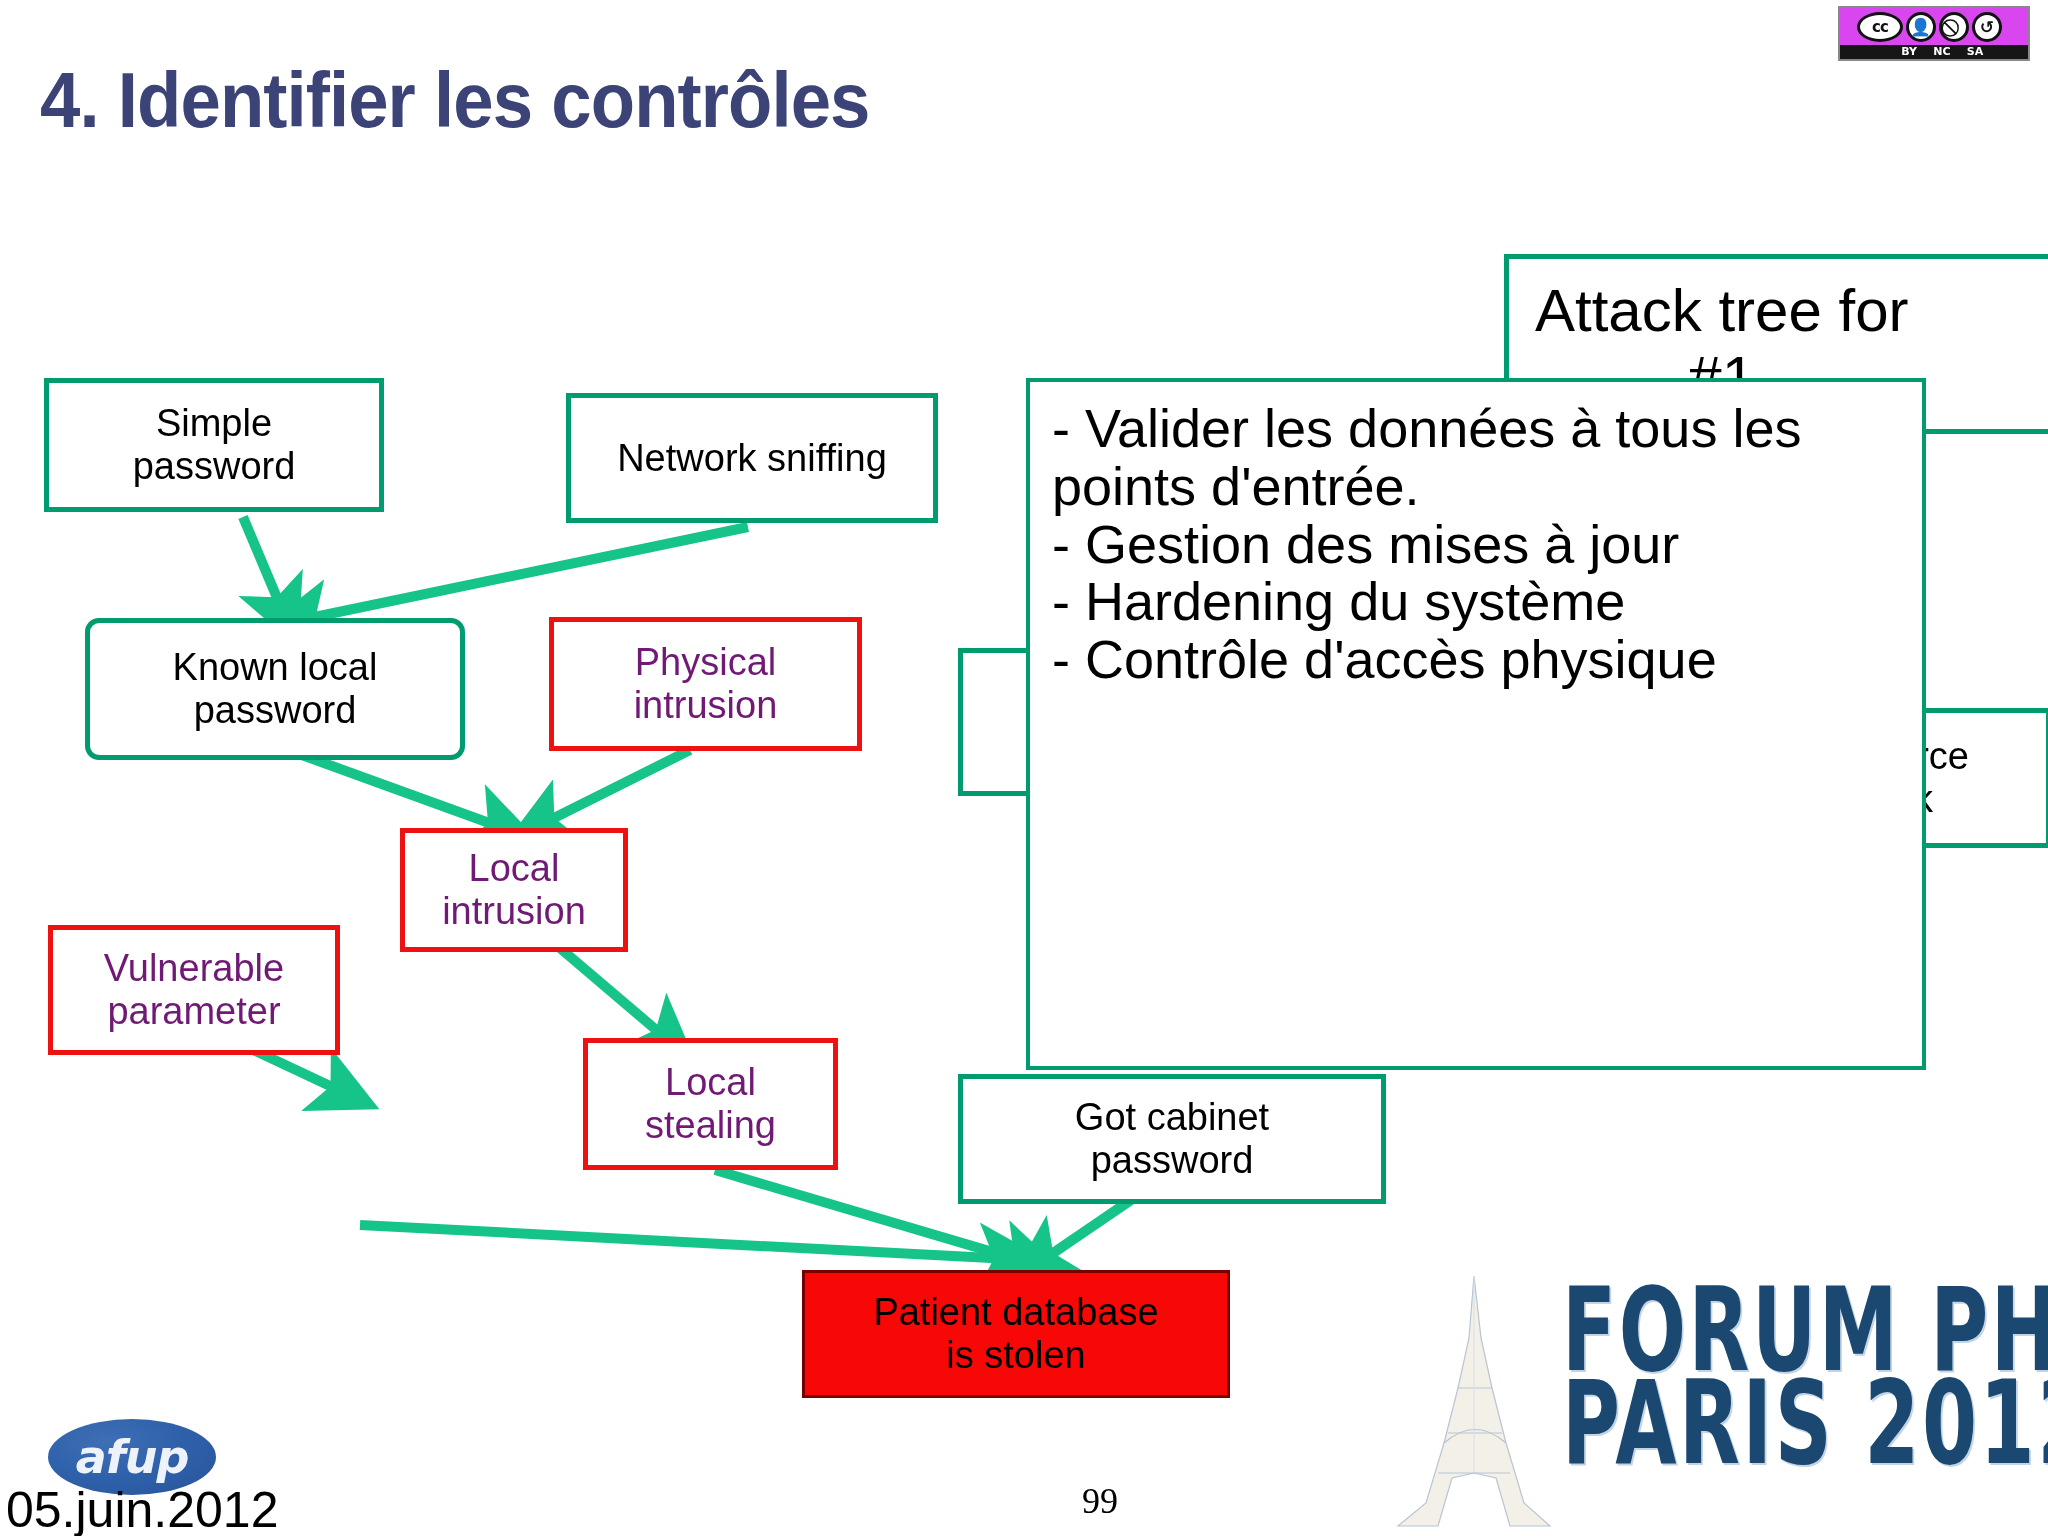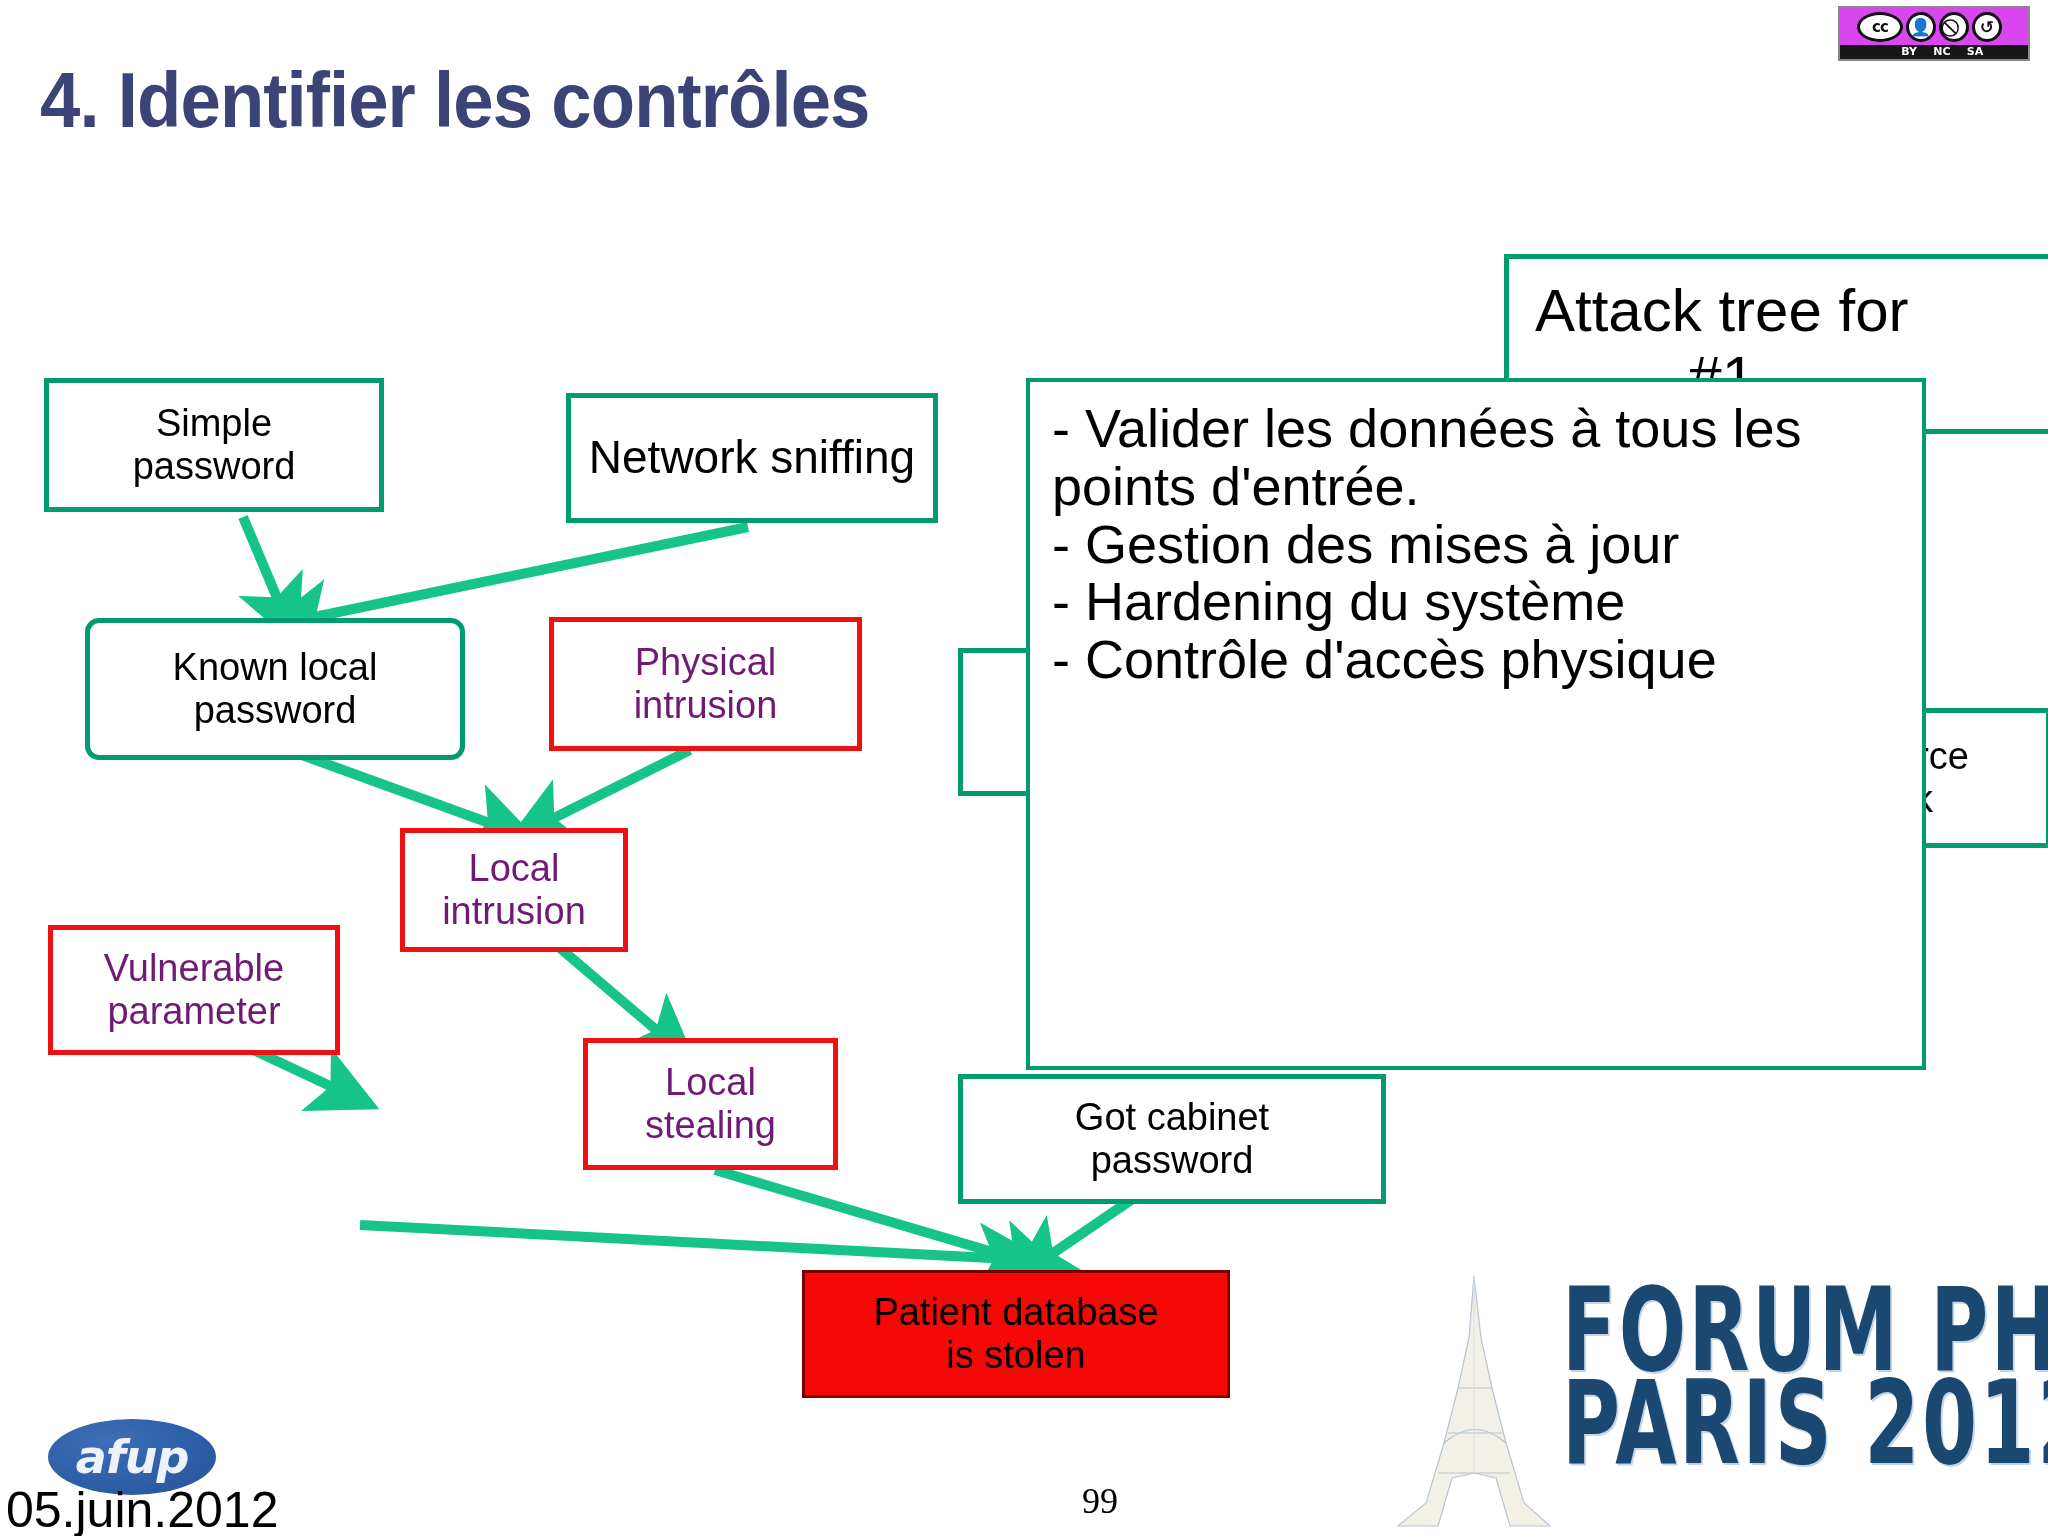--- a/index.html
+++ b/index.html
@@ -243,21 +243,21 @@
       <line x1="1172" y1="1172" x2="1040" y2="1262"></line>
     </g>
   </svg>
 
   <div class="node green" style="left:1504px; top:254px; width:560px; height:180px; font-size:60px; justify-content:flex-start; padding-left:26px;">Attack tree for
 #1</div>
 
   <div class="node green" style="left:44px; top:378px; width:340px; height:134px; font-size:38px;">Simple
 password</div>
 
-  <div class="node green" style="left:566px; top:393px; width:372px; height:130px; font-size:46px;">Network sniffing</div>
+  <div class="node green" style="left:566px; top:393px; width:372px; height:130px; font-size:38px;">Network sniffing</div>
 
   <div class="node green" style="left:85px; top:618px; width:380px; height:142px; font-size:38px;border-radius:14px;">Known local
 password</div>
 
   <div class="node red" style="left:549px; top:617px; width:313px; height:134px; font-size:38px;">Physical
 intrusion</div>
 
   <div class="node green" style="left:958px; top:648px; width:140px; height:148px; font-size:38px; justify-content:flex-end; padding-right:6px;">H</div>
 
   <div class="node red" style="left:400px; top:828px; width:228px; height:124px; font-size:38px;">Local

